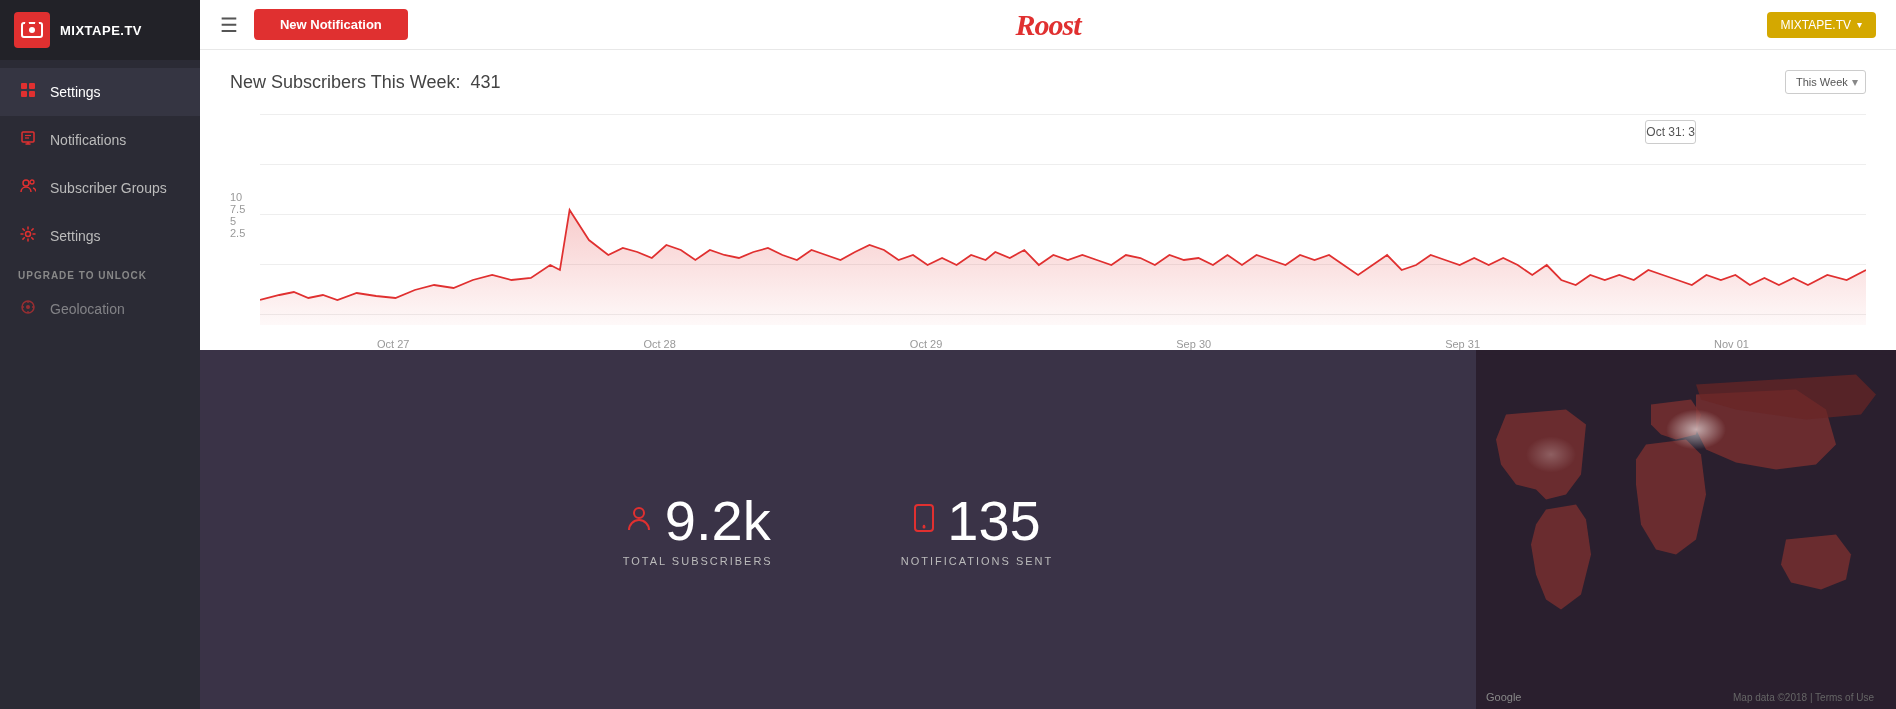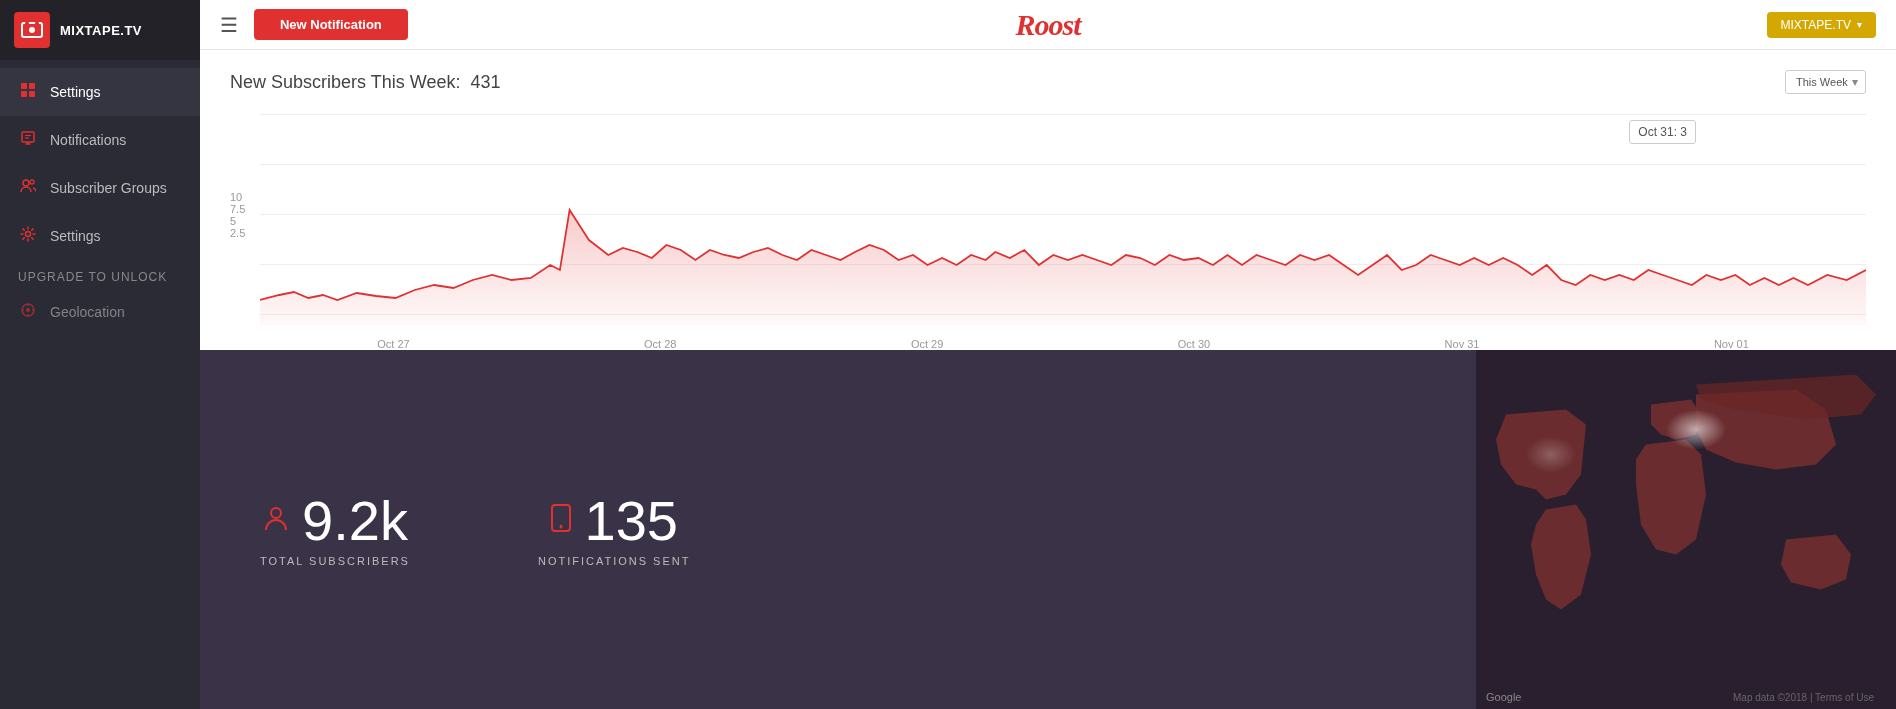--- a/index.html
+++ b/index.html
@@ -38,22 +38,22 @@
       padding: 14px 18px;
       cursor: pointer;
       font-size: 14px;
       color: #bbb;
       transition: background 0.15s;
     }
     .sidebar-item.active { background: #353542; color: #fff; }
     .sidebar-item .icon { font-size: 16px; color: #e03030; min-width: 20px; text-align: center; }
     .sidebar-divider {
       padding: 10px 18px 4px;
-      font-size: 12px;
-      font-weight: 400;
+      font-size: 10px;
+      font-weight: 700;
       color: #888;
       letter-spacing: 1px;
       text-transform: uppercase;
     }
 
     
     .main { flex: 1; display: flex; flex-direction: column; overflow: hidden; }
 
     
     .topbar {
@@ -135,41 +135,41 @@
       right: 8px; top: 50%; transform: translateY(-50%);
       pointer-events: none; font-size: 12px; color: #888;
     }
     .chart-wrapper { position: relative; height: 240px; }
     .chart-tooltip {
       position: absolute;
       right: 170px; top: 10px;
       background: #fff;
       border: 1px solid #ccc;
       border-radius: 3px;
-      padding: 4px 8px;
+      padding: 4px 0;
       font-size: 12px;
       color: #555;
       pointer-events: none;
       white-space: nowrap;
     }
 
     
     .stats-section {
       background: #3a3347;
       flex: 1;
       display: flex;
       align-items: stretch;
       position: relative;
       overflow: hidden;
     }
     .stats-left {
       flex: 1;
       display: flex;
       align-items: center;
-      justify-content: flex-start;
+      justify-content: center;
       gap: 8px;
     }
     .stat-block {
       display: flex;
       flex-direction: column;
       align-items: center;
       padding: 30px 60px;
       color: #fff;
     }
     .stat-value-row {
@@ -365,22 +365,22 @@
 
         <path d="M0,190 L20,185 L35,182 L50,188 L65,185 L80,190 L100,183 L120,186 L140,188 L160,180 L180,175 L200,178 L220,170 L240,165 L260,170 L280,168 L300,155 L310,160 L320,100 L340,130 L360,145 L375,138 L390,142 L405,148 L420,135 L435,140 L450,150 L465,140 L480,145 L495,148 L510,142 L525,138 L540,145 L555,150 L570,140 L585,145 L600,150 L615,142 L630,135 L645,140 L660,150 L675,145 L690,155 L705,148 L720,155 L735,145 L750,150 L760,142 L775,148 L790,140 L805,155 L820,145 L835,150 L850,145 L865,150 L880,155 L895,145 L910,148 L925,155 L940,145 L955,150 L970,148 L985,155 L1000,145 L1015,155 L1030,145 L1045,150 L1060,155 L1075,145 L1090,150 L1105,145 L1120,155 L1135,165 L1150,155 L1165,145 L1180,160 L1195,155 L1210,145 L1225,150 L1240,155 L1255,148 L1270,155 L1285,148 L1300,155 L1315,165 L1330,155 L1345,170 L1360,175 L1375,165 L1390,170 L1405,165 L1420,170 L1435,160 L1450,165 L1465,170 L1480,175 L1495,165 L1510,170 L1525,165 L1540,175 L1555,168 L1570,175 L1585,168 L1600,175 L1620,165 L1640,170 L1660,160" fill="none" stroke="#e03030" stroke-width="1.8"></path>
       </svg>
 
       <div class="chart-tooltip">Oct 31: 3</div>
 
       <div class="x-labels">
         <span>Oct 27</span>
         <span>Oct 28</span>
         <span>Oct 29</span>
-        <span>Oct 30</span>
-        <span>Nov 31</span>
+        <span>Sep 30</span>
+        <span>Sep 31</span>
         <span>Nov 01</span>
       </div>
     </div>
   </div>
 
   <div class="stats-section">
     <div class="stats-left">
 
       <div class="stat-block">
         <div class="stat-value-row">

